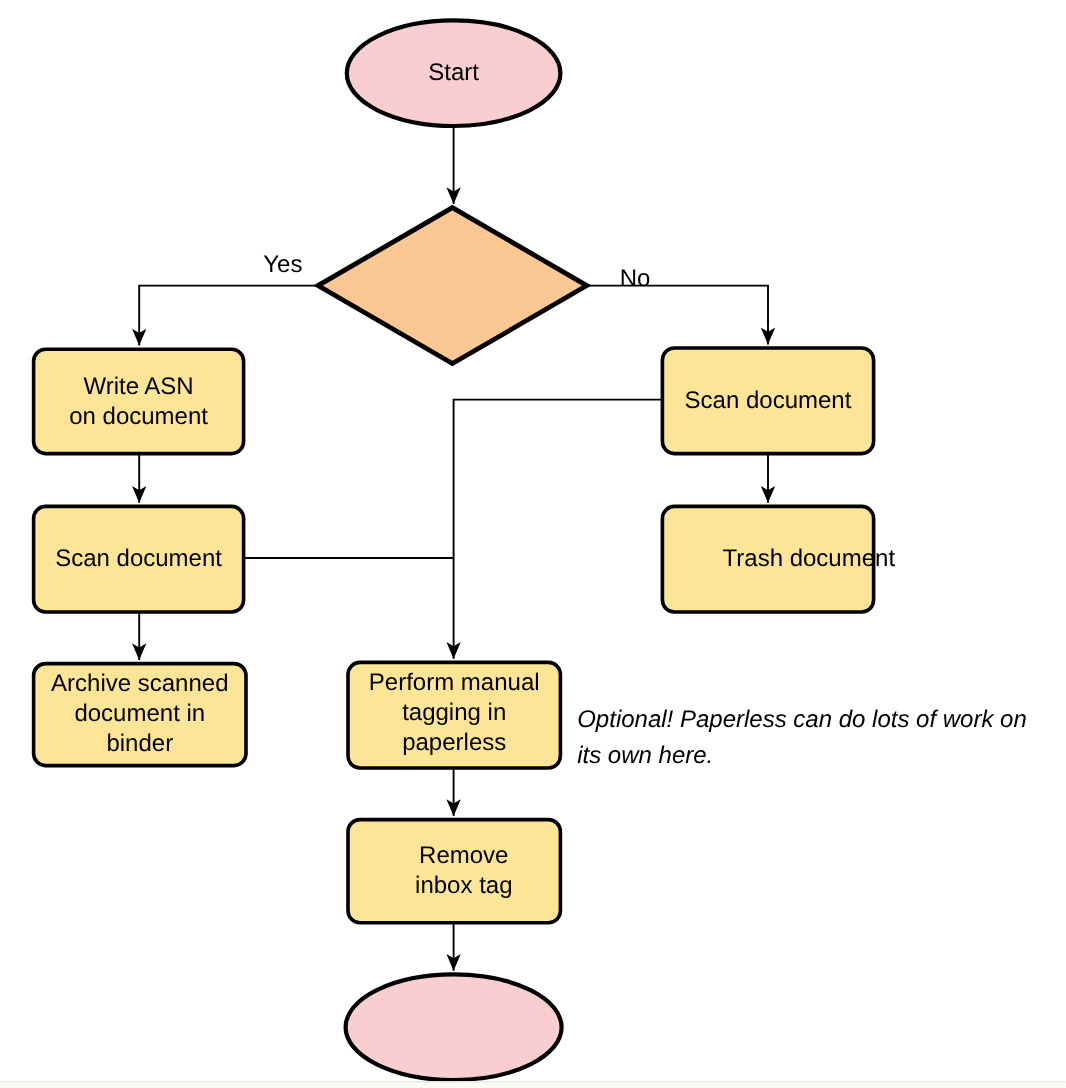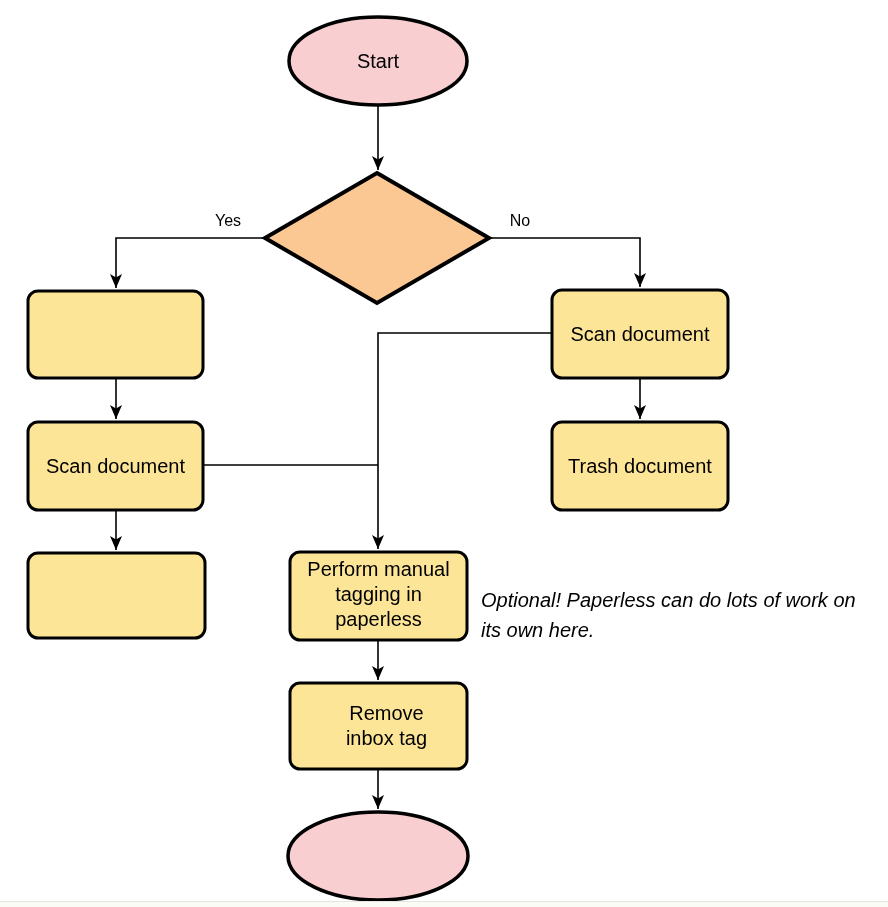--- a/index.html
+++ b/index.html
@@ -47,24 +47,24 @@
     align-items: center;
     justify-content: center;
     text-align: center;
     white-space: pre-line;
     font-size: 20px;
     line-height: 25px;
     color: #000000;
   }
   .edge-label {
     position: absolute;
-    font-size: 16px;
+    font-size: 20px;
     line-height: 22px;
     color: #000000;
-    text-align: center;
+    text-align: right;
   }
   .note {
     position: absolute;
     font-style: italic;
     font-size: 20px;
     line-height: 30px;
     color: #000000;
     white-space: pre-line;
   }
   .page-edge {
@@ -106,30 +106,35 @@
     <rect class="shape-process" x="28" y="422" width="175" height="88" rx="10"></rect>
     <rect class="shape-process" x="28" y="553" width="177" height="85" rx="10"></rect>
     <rect class="shape-process" x="552" y="290" width="176" height="88" rx="10"></rect>
     <rect class="shape-process" x="552" y="422" width="176" height="88" rx="10"></rect>
     <rect class="shape-process" x="290" y="552" width="177" height="88" rx="10"></rect>
     <rect class="shape-process" x="290" y="683" width="177" height="86" rx="10"></rect>
     <ellipse class="shape-terminal" cx="378" cy="856" rx="90" ry="44"></ellipse>
   </svg>
 
   <div class="node-label" style="left:289px;top:17px;width:178px;height:88px;">Start</div>
+  <div class="node-label" style="left:28px;top:291px;width:175px;height:87px;">Write ASN
+on document</div>
   <div class="node-label" style="left:28px;top:422px;width:175px;height:88px;">Scan document</div>
+  <div class="node-label" style="left:28px;top:553px;width:177px;height:85px;">Archive scanned
+document in
+binder</div>
   <div class="node-label" style="left:552px;top:290px;width:176px;height:88px;">Scan document</div>
-  <div class="node-label" style="left:552px;top:422px;width:176px;height:88px;">Trash document</div>
+  <div class="node-label" style="left:552px;top:422px;width:176px;height:88px;padding-left:34px;">Trash document</div>
   <div class="node-label" style="left:290px;top:552px;width:177px;height:84px;">Perform manual
 tagging in
 paperless</div>
   <div class="node-label" style="left:290px;top:683px;width:193px;height:86px;">Remove
 inbox tag</div>
 
   <div class="edge-label" style="left:204px;top:210px;width:48px;">Yes</div>
-  <div class="edge-label" style="left:498px;top:210px;width:44px;">No</div>
+  <div class="edge-label" style="left:498px;top:221px;width:44px;">No</div>
 
   <div class="note" style="left:481px;top:585px;width:412px;">Optional! Paperless can do lots of work on
 its own here.</div>
 
   <div class="page-edge"></div>
 
 </div>
 
 </body></html>

